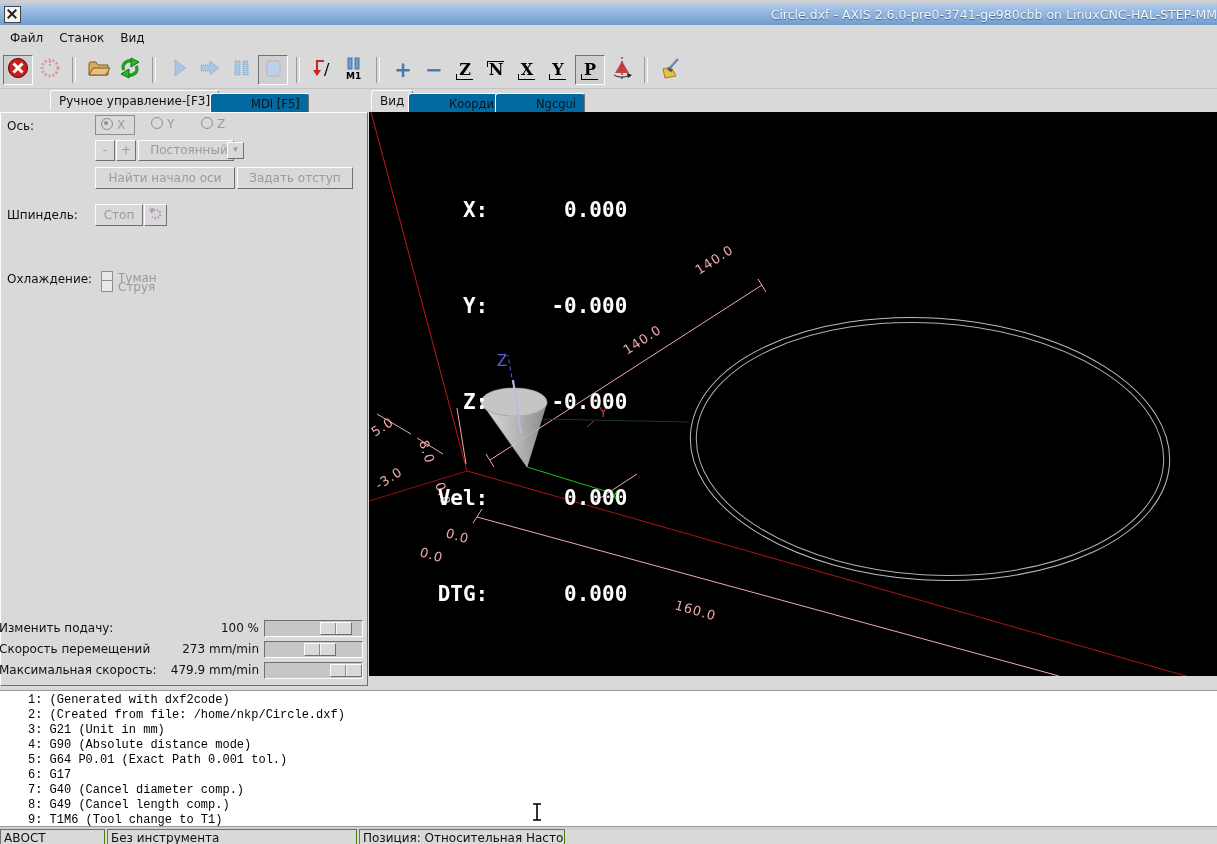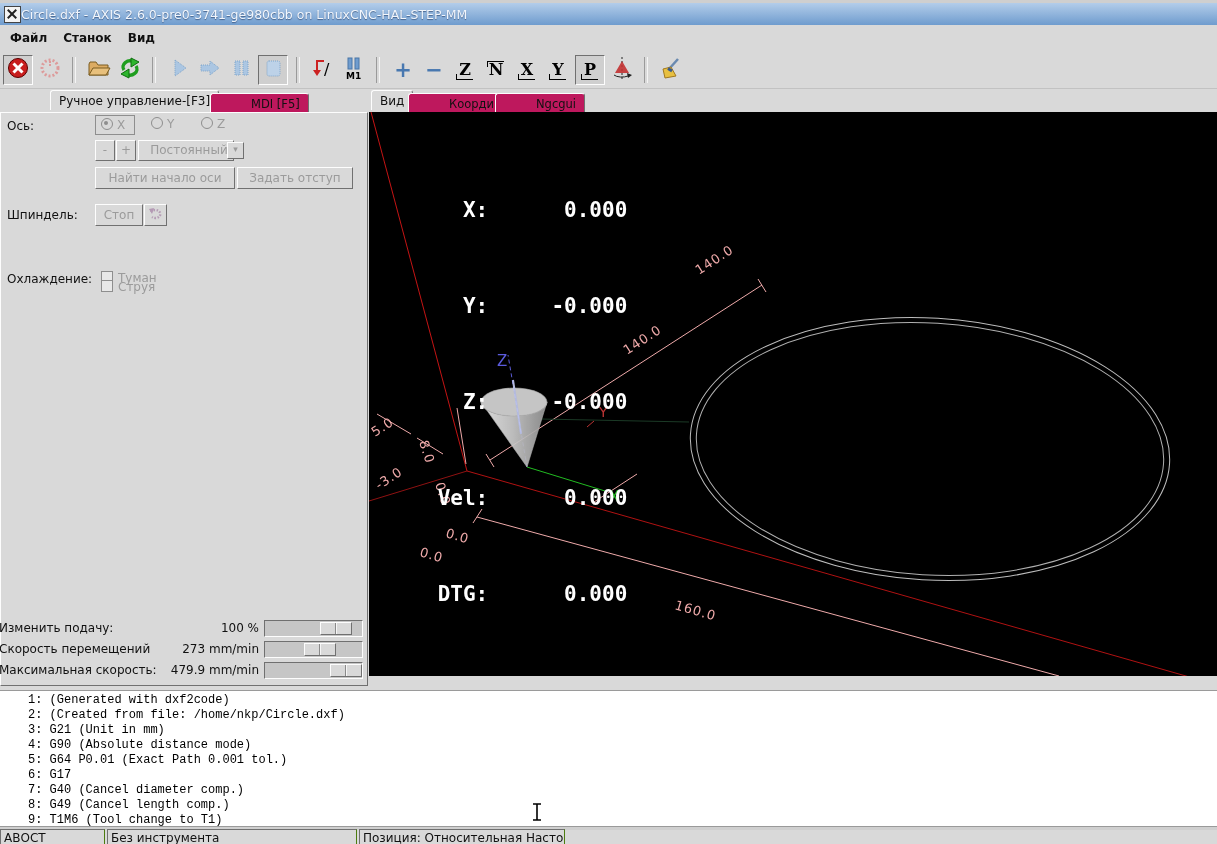--- a/index.html
+++ b/index.html
@@ -9,39 +9,39 @@
   
   .raised{border-top:1px solid #fdfdfd;border-left:1px solid #fdfdfd;border-right:1px solid #707070;border-bottom:1px solid #707070;}
   .sunken{border-top:1px solid #707070;border-left:1px solid #707070;border-right:1px solid #fdfdfd;border-bottom:1px solid #fdfdfd;}
   
   .top-strip{left:0;top:0;width:1217px;height:3px;background:#cfcfcf;}
   .titlebar{left:0;top:3px;width:1217px;height:22px;background:linear-gradient(#b3cdea,#6f9cce);display:flex;align-items:center;}
   .win-icon{margin-left:4px;width:15px;height:15px;background:#f4f4f4;border:1px solid #444;position:relative;flex:none;}
   .win-icon:before,.win-icon:after{content:"";position:absolute;left:1px;top:6px;width:12px;height:2px;background:#222;}
   .win-icon:before{transform:rotate(45deg);}
   .win-icon:after{transform:rotate(-45deg);}
-  .title-text{flex:1;text-align:left;color:#f2f6fc;text-shadow:0 1px 1px #44618a;font-size:12.5px;}
+  .title-text{flex:1;text-align:right;color:#f2f6fc;text-shadow:0 1px 1px #44618a;font-size:12.5px;}
   .menubar{left:0;top:25px;width:1217px;height:26px;background:#d9d9d9;display:flex;align-items:center;}
-  .menu-item{padding:4px 8px;margin-left:0px;font-weight:bold;}
+  .menu-item{padding:4px 8px;margin-left:0px;}
   .menu-item:first-child{margin-left:2px;}
   
   .toolbar{left:0;top:51px;width:1217px;height:37px;background:#d9d9d9;display:flex;align-items:center;border-bottom:1px solid #c2c2c2;}
   .tbtn{width:28px;height:28px;margin-left:3px;background:#d9d9d9;display:flex;align-items:center;justify-content:center;flex:none;}
   .tbtn.pressed{border-top:1px solid #707070;border-left:1px solid #707070;border-right:1px solid #fdfdfd;border-bottom:1px solid #fdfdfd;background:#cfcfcf;}
   .tsep{width:2px;height:26px;margin:0 6px 0 8px;border-left:1px solid #9a9a9a;border-right:1px solid #f4f4f4;flex:none;}
   .glyph-blue{color:#4878b0;font-weight:bold;font-size:21px;line-height:20px;font-family:"DejaVu Sans",sans-serif;}
   .view-letter{position:relative;width:20px;height:20px;font-family:"DejaVu Serif",serif;font-weight:bold;font-size:16px;color:#000;text-align:center;line-height:19px;}
   .mark-b:after{content:"";position:absolute;left:1px;right:2px;bottom:0;border-bottom:1px solid #000;}
   .mark-b:before{content:"";position:absolute;left:1px;bottom:0;height:6px;border-left:1px solid #000;}
   .mark-t:after{content:"";position:absolute;left:1px;right:2px;top:1px;border-top:1px solid #000;}
   .mark-t:before{content:"";position:absolute;left:1px;top:1px;height:6px;border-left:1px solid #000;}
   
   .left-tabs{left:0;top:90px;width:368px;height:22px;margin-left:48px;}
   .tab{position:absolute;background:#d9d9d9;border-top:1px solid #fdfdfd;border-left:1px solid #fdfdfd;border-right:1px solid #707070;padding:3px 8px 2px 8px;border-radius:3px 3px 0 0;}
-  .tab.inactive{background:#be185d;top:3px;font-size:11.5px;padding-left:40px;}
+  .tab.inactive{background:#0369a1;top:3px;font-size:11.5px;padding-left:40px;}
   .left-content{left:0;top:112px;width:366px;height:572px;background:#d9d9d9;border-top:1px solid #fdfdfd;border-left:1px solid #fdfdfd;border-right:1px solid #707070;border-bottom:1px solid #707070;}
   .dis{color:#9b9b9b;}
   .panel-label{position:absolute;color:#111;}
   .pbtn{position:absolute;background:#d9d9d9;text-align:center;color:#9b9b9b;}
   .radio{display:inline-block;width:10px;height:10px;border-radius:50%;border:1px solid #8e8e8e;background:#d9d9d9;vertical-align:-1px;margin-right:4px;position:relative;}
   .radio.sel:after{content:"";position:absolute;left:2px;top:2px;width:4px;height:4px;border-radius:50%;background:#8e8e8e;}
   .checkbox{display:inline-block;width:10px;height:10px;border:1px solid #8e8e8e;background:#e8e8e8;vertical-align:-1px;margin-right:5px;}
   .slider-row{position:absolute;left:0;width:366px;height:20px;}
   .slider-label{position:absolute;left:-2px;top:2px;white-space:nowrap;}
   .slider-value{position:absolute;right:108px;top:2px;text-align:right;white-space:nowrap;}

